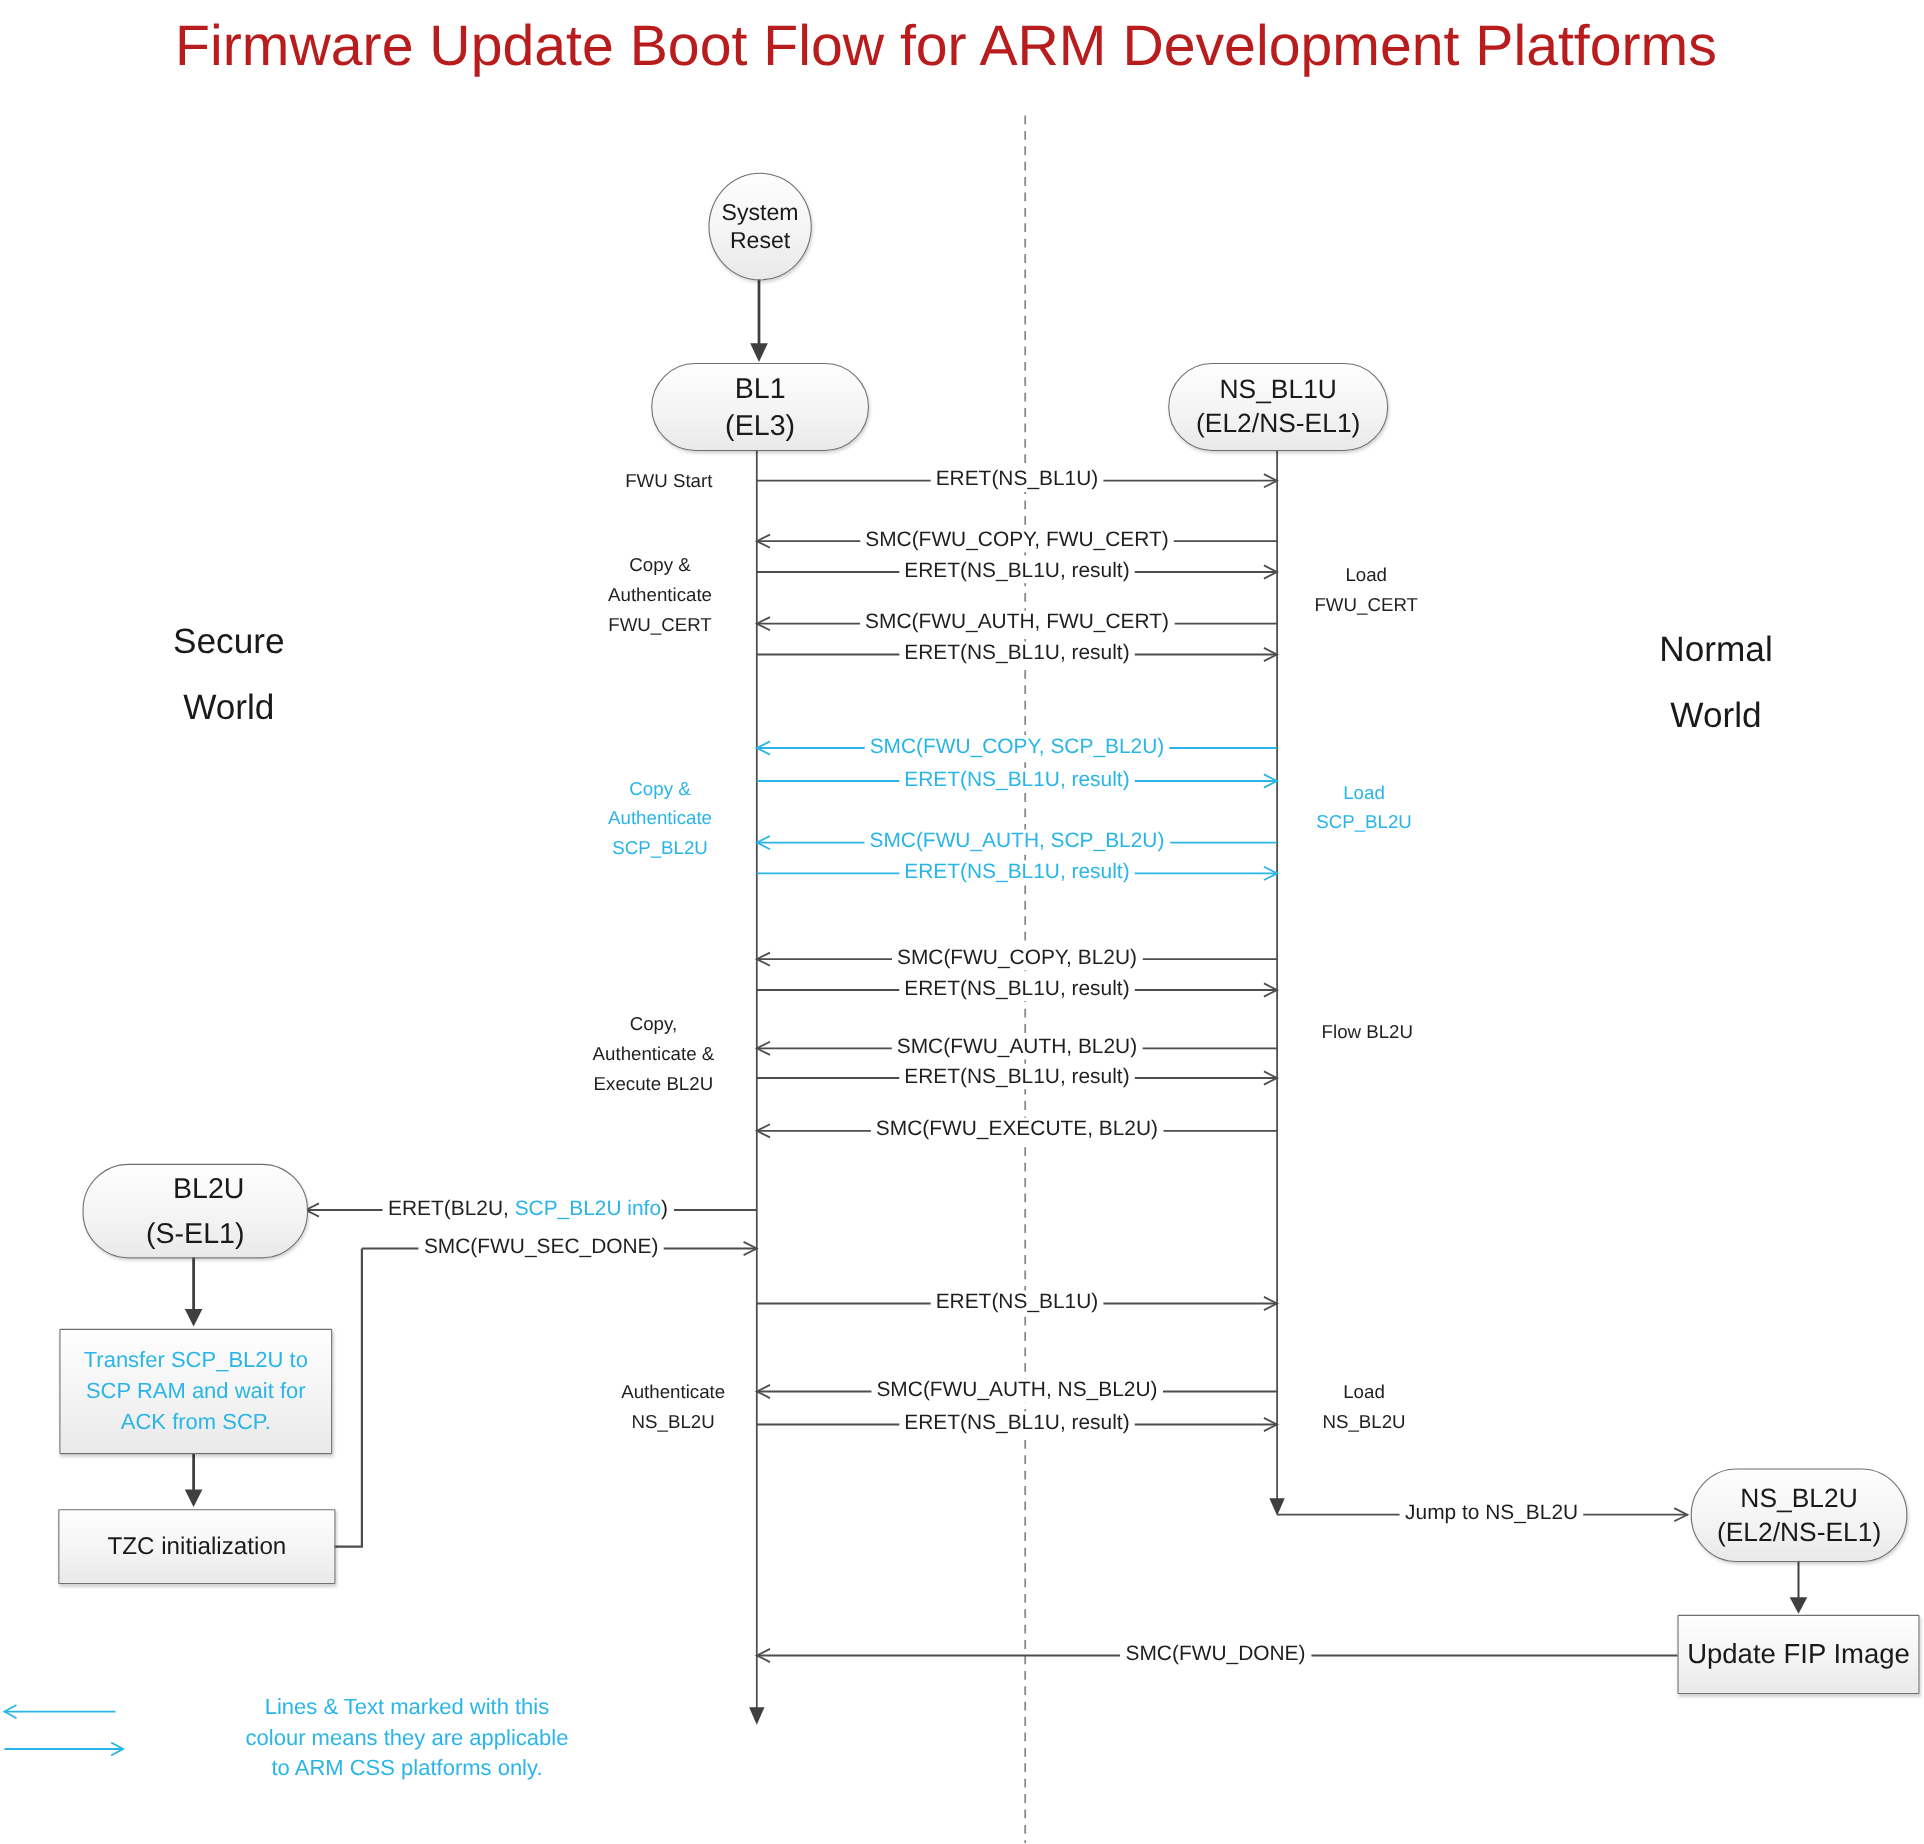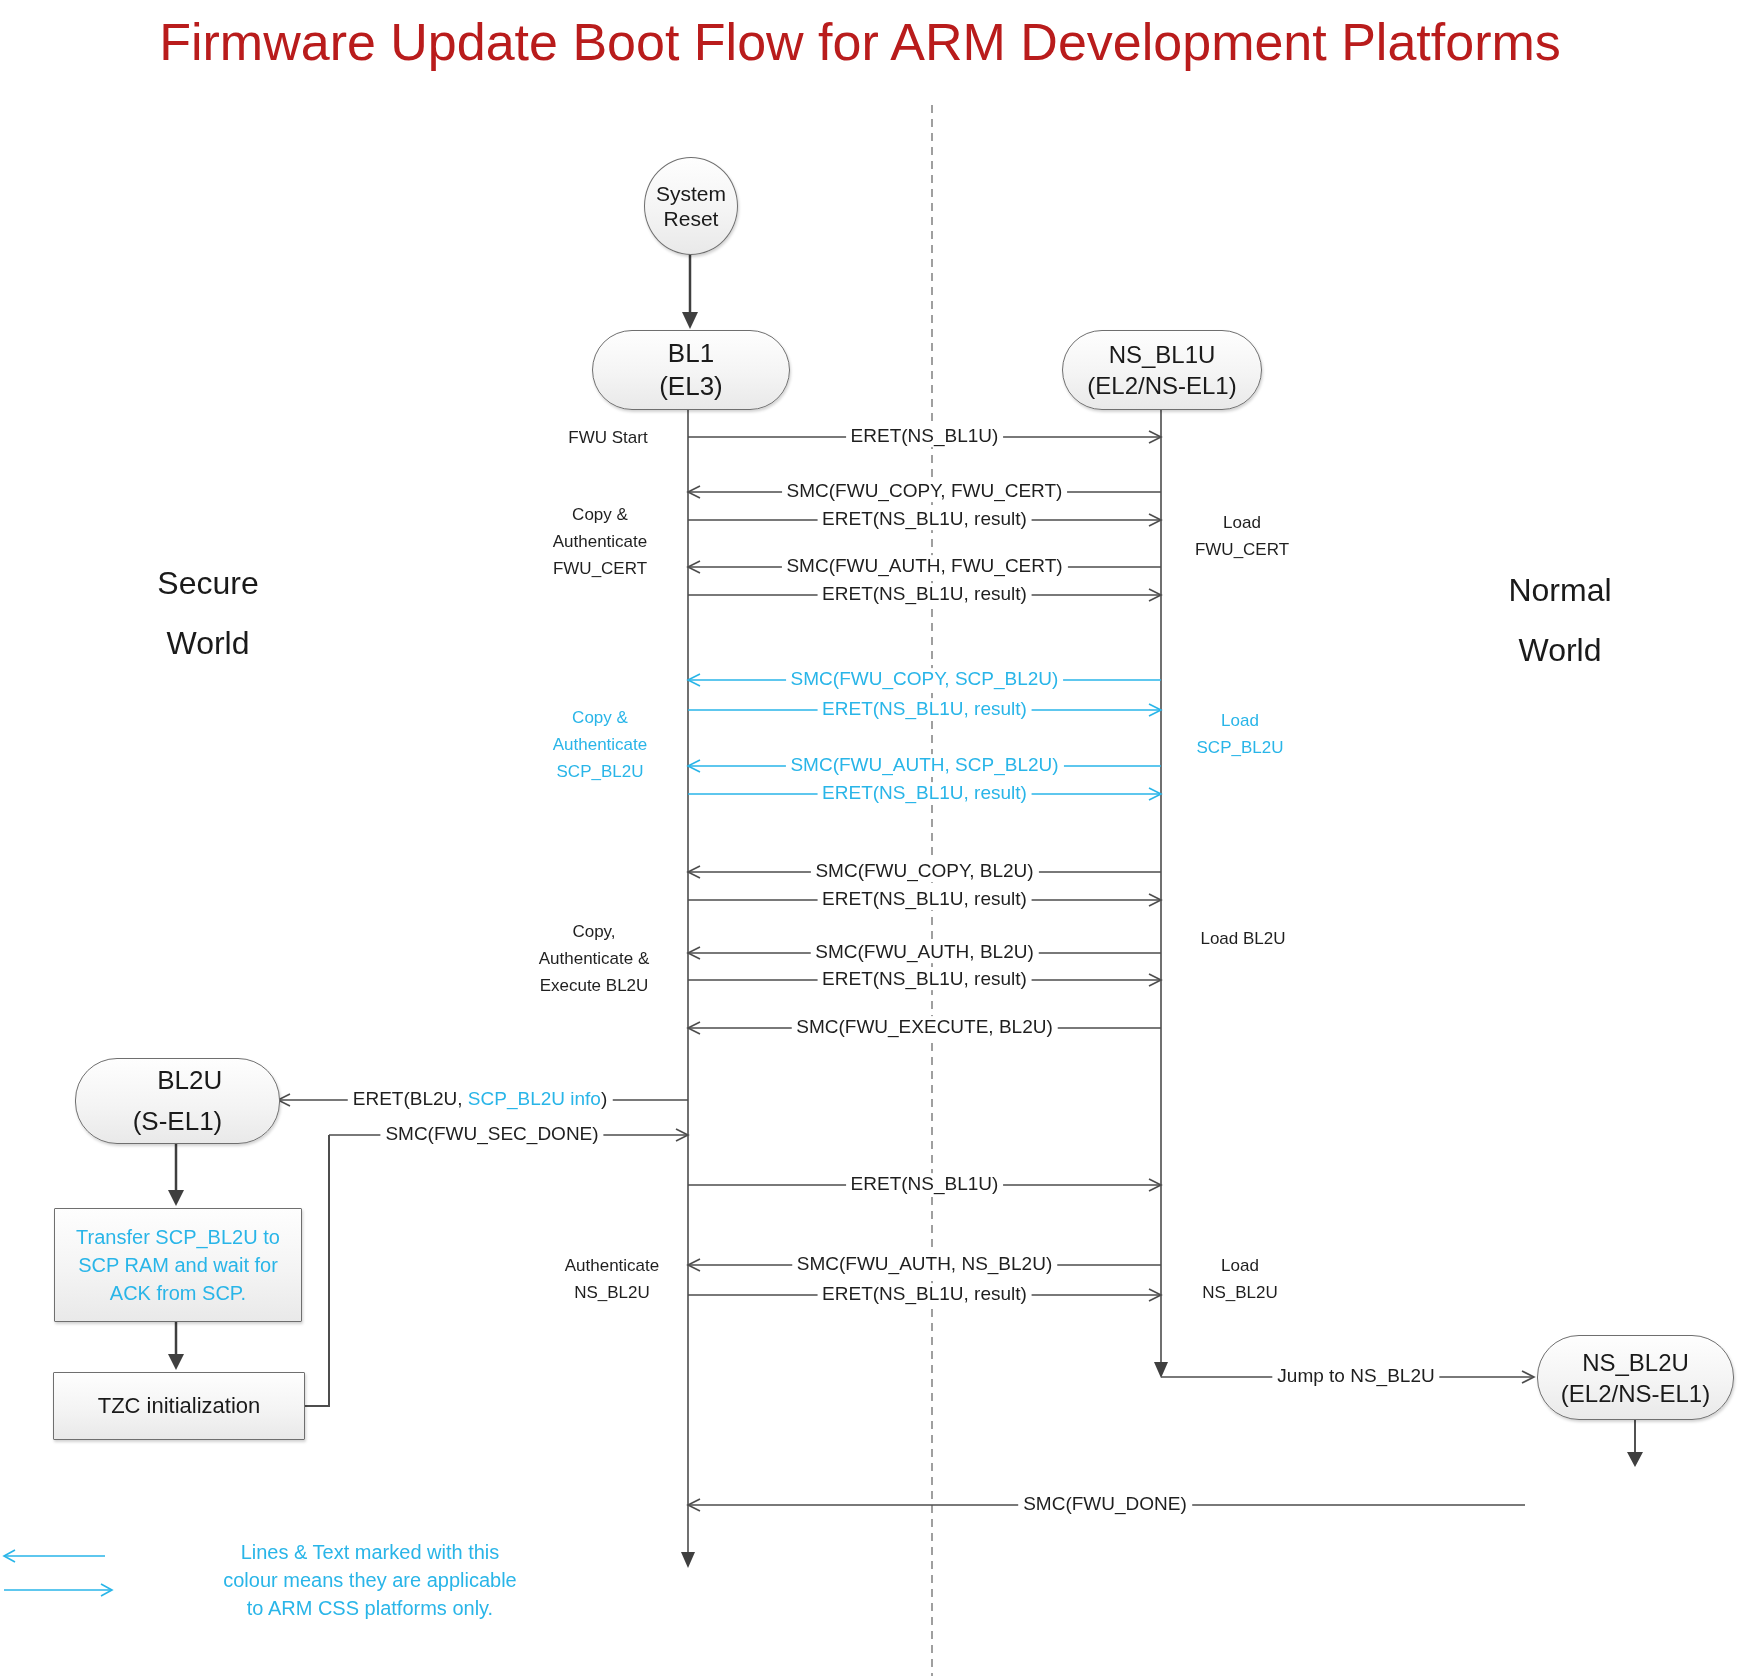--- a/index.html
+++ b/index.html
@@ -119,20 +119,21 @@
   <div class="node stadium" style="left:1062px;top:330px;width:198px;height:78px;font-size:24px;line-height:31px;">NS_BL1U
 (EL2/NS-EL1)</div>
   <div class="node stadium" style="left:75px;top:1058px;width:203px;height:84px;font-size:26px;line-height:41px;text-align:right;">BL2U
 (S-EL1)</div>
   <div class="node rect css-accent" style="left:54px;top:1208px;width:246px;height:112px;font-size:20px;line-height:28px;">Transfer SCP_BL2U to
 SCP RAM and wait for
 ACK from SCP.</div>
   <div class="node rect" style="left:53px;top:1372px;width:250px;height:66px;font-size:22px;">TZC initialization</div>
   <div class="node stadium" style="left:1537px;top:1335px;width:195px;height:83px;font-size:24px;line-height:31px;">NS_BL2U
 (EL2/NS-EL1)</div>
+  <div class="node rect" style="left:1525px;top:1468px;width:218px;height:70px;font-size:25px;">Update FIP Image</div>
 
   <div id="legend-text" class="css-accent">Lines &amp; Text marked with this
 colour means they are applicable
 to ARM CSS platforms only.</div>
 
   <div id="labels">
       <div class="msg-label" style="left: 924.5px; top: 437px;">ERET(NS_BL1U)</div>
       <div class="msg-label" style="left: 924.5px; top: 492px;">SMC(FWU_COPY, FWU_CERT)</div>
       <div class="msg-label" style="left: 924.5px; top: 520px;">ERET(NS_BL1U, result)</div>
       <div class="msg-label" style="left: 924.5px; top: 567px;">SMC(FWU_AUTH, FWU_CERT)</div>
@@ -160,19 +161,19 @@
       <div class="side-label" style="left: 1242px; top: 536px;">Load
 FWU_CERT</div>
       <div class="side-label css-accent" style="left: 600px; top: 744px;">Copy &amp;
 Authenticate
 SCP_BL2U</div>
       <div class="side-label css-accent" style="left: 1240px; top: 734px;">Load
 SCP_BL2U</div>
       <div class="side-label" style="left: 594px; top: 958px;">Copy,
 Authenticate &amp;
 Execute BL2U</div>
-      <div class="side-label" style="left: 1243px; top: 938px;">Load BL2U</div>
+      <div class="side-label" style="left: 1243px; top: 938px;">Flow BL2U</div>
       <div class="side-label" style="left: 612px; top: 1279px;">Authenticate
 NS_BL2U</div>
       <div class="side-label" style="left: 1240px; top: 1279px;">Load
 NS_BL2U</div>
     </div>
 </div>
 
 </body></html>

